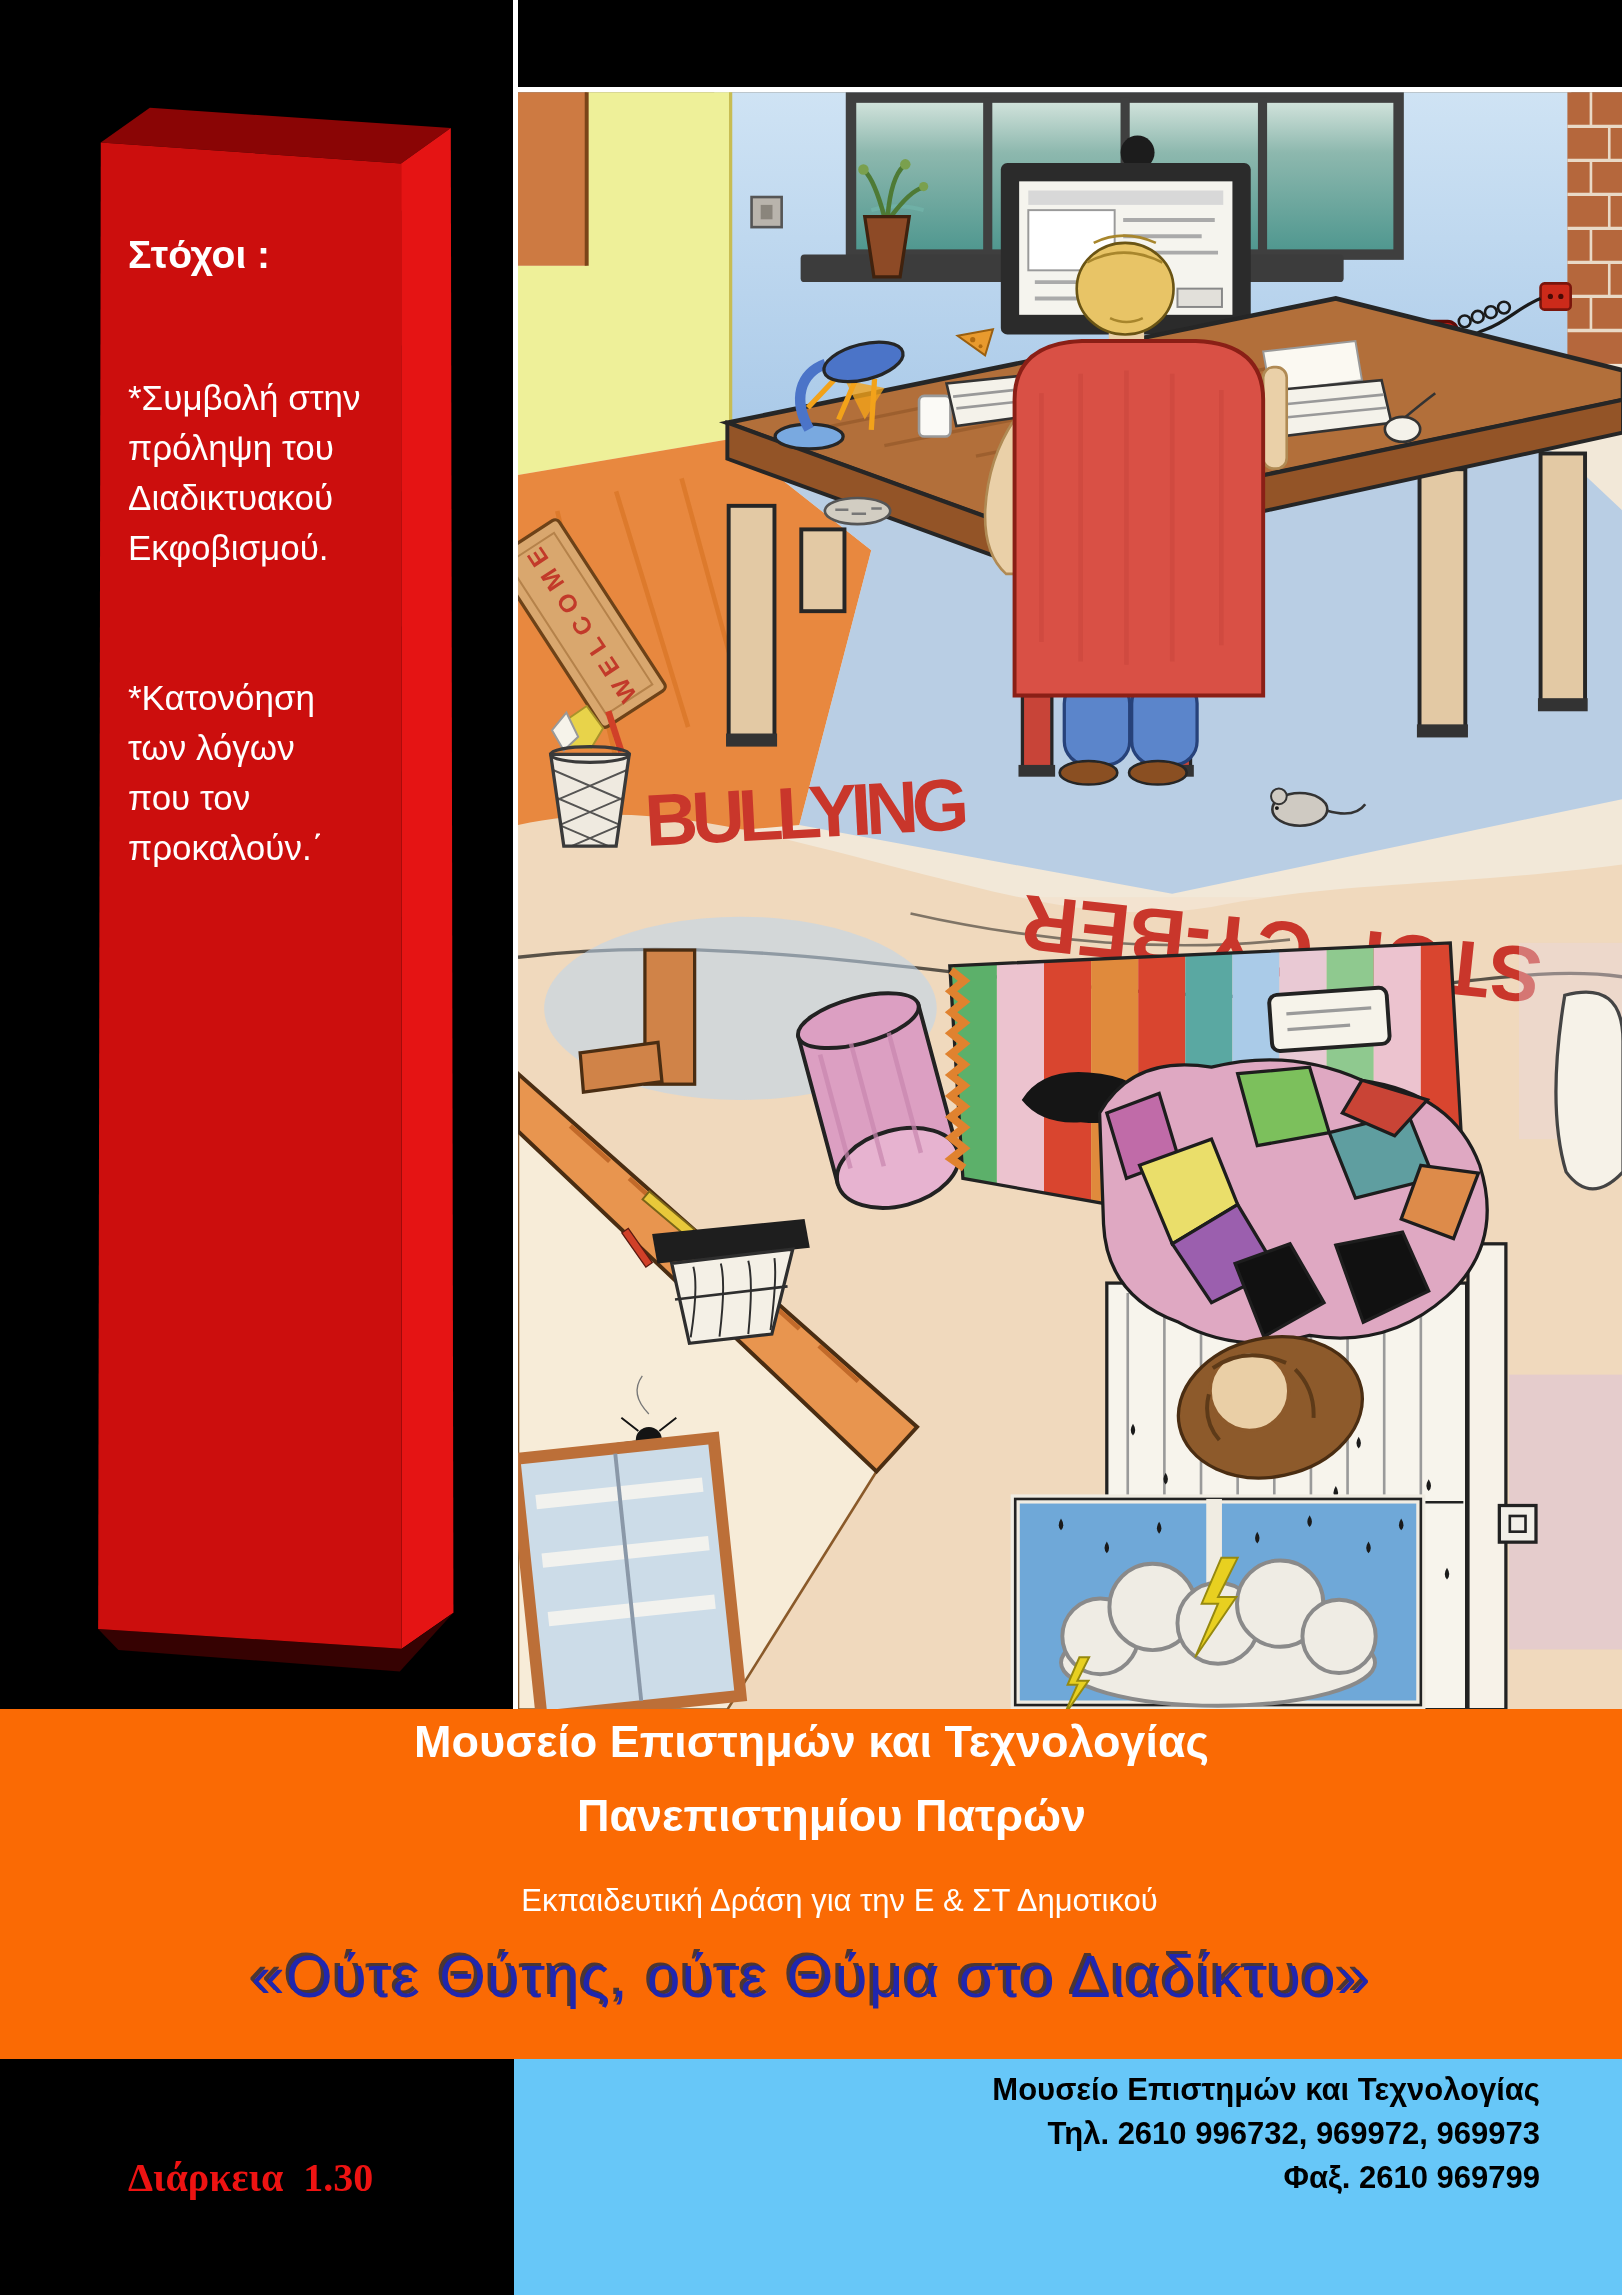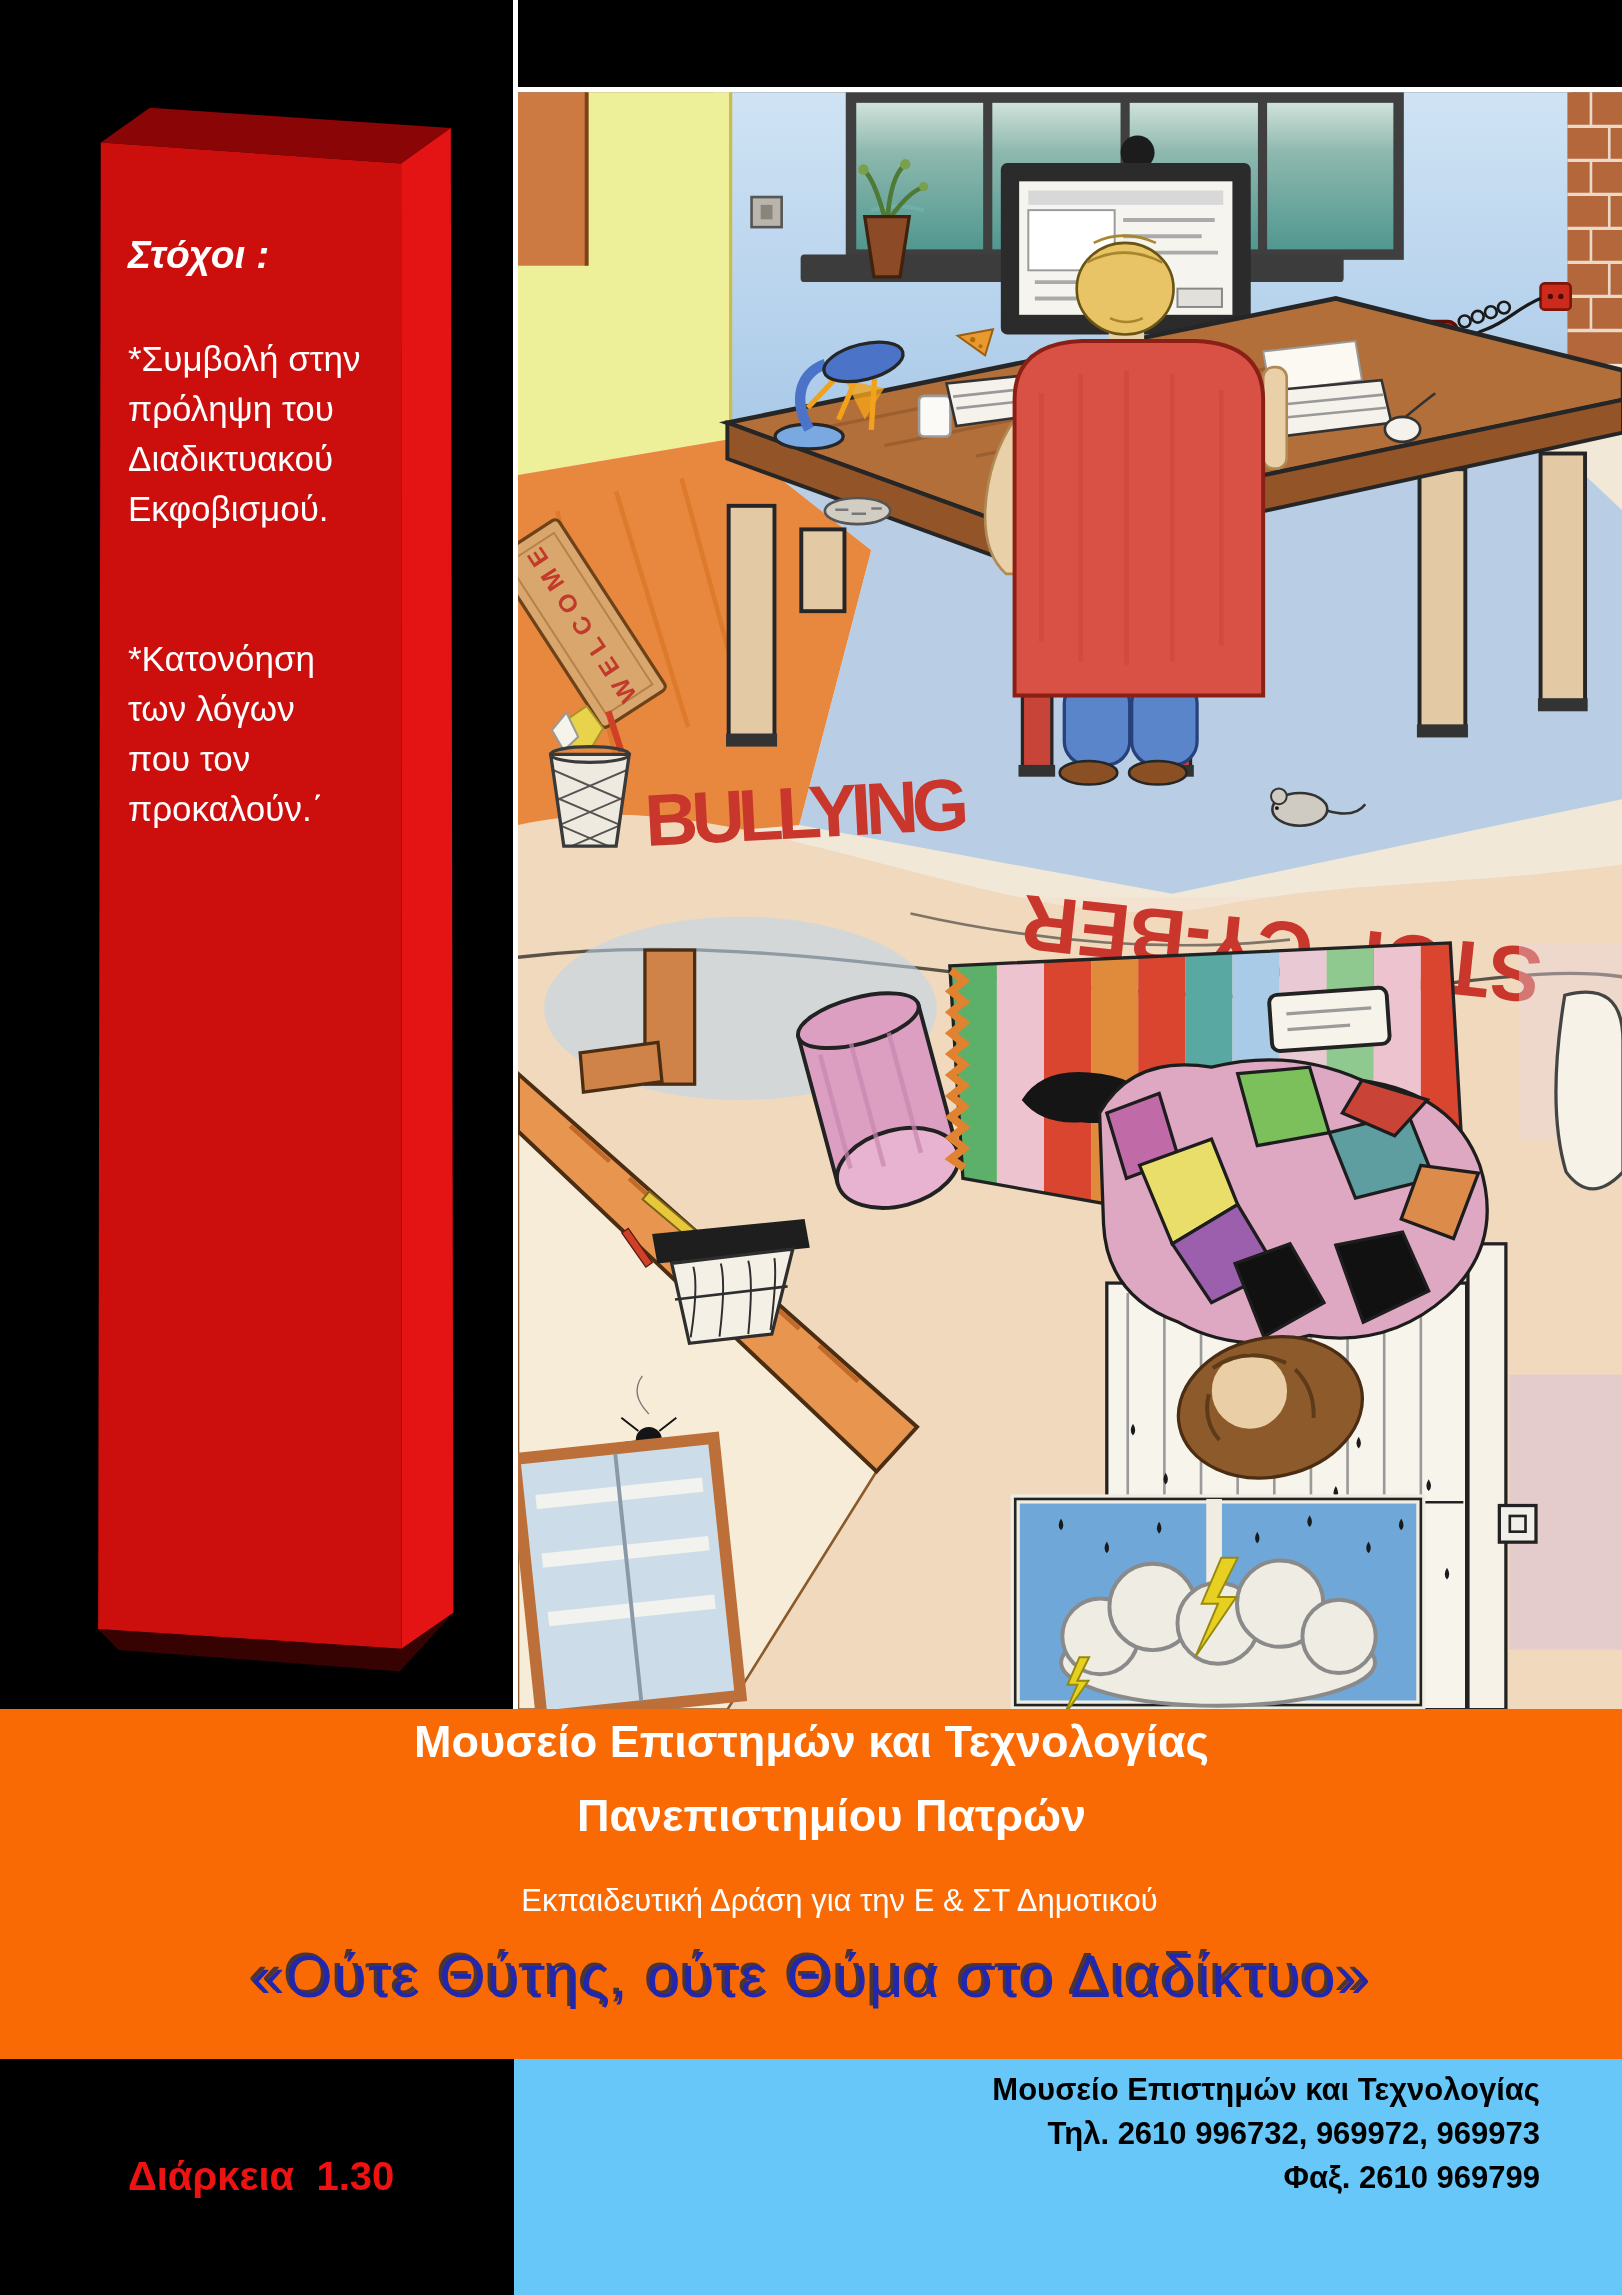--- a/index.html
+++ b/index.html
@@ -2,35 +2,35 @@
 <html style="font-size:10.5px"><head>
 <meta charset="utf-8">
 <style>
   html,body{margin:0;padding:0;background:#000;}
   #poster{position:relative;width:1623px;height:2295px;background:#000;overflow:hidden;
           font-family:"Liberation Sans",sans-serif;}
   .abs{position:absolute;}
   
   .objectives{position:absolute;left:128px;top:175px;width:288px;color:#fff;
               font-size:35px;line-height:50px;white-space:pre-line;}
-  .obj-title{font-size:39px;font-weight:bold;line-height:59px;font-style:italic;}
+  .obj-title{font-size:39px;font-weight:bold;line-height:59px;margin-bottom:39px;}
   .obj-item{margin-bottom:50px;}
   
   .photo-border-left{position:absolute;left:513px;top:0;width:4.6px;height:1709px;background:#fff;}
   .photo-border-top{position:absolute;left:518px;top:87px;width:1105px;height:4.6px;background:#fff;}
   
   .banner{position:absolute;left:0;top:1709px;width:1623px;height:350px;}
   .banner div{position:absolute;width:100%;text-align:center;}
   .banner-line1{top:6.5px;font-size:45px;font-weight:bold;color:#fff;}
   .banner-line2{top:81px;font-size:45px;font-weight:bold;color:#fff;padding-left:20px;}
   .banner-sub{top:174px;font-size:31px;color:#fff;padding-left:28px;}
   .banner-slogan{top:233px;font-size:60px;font-weight:normal;letter-spacing:1.3px;
                  text-shadow:-3.3px -2.6px 0 rgba(45,45,60,.85);}
   
-  .duration{position:absolute;left:128px;top:2154px;font-size:40px;font-weight:bold;white-space:pre;}
+  .duration{position:absolute;left:128px;top:2154px;font-size:40px;font-weight:bold;white-space:pre;font-family:Liberation Serif, serif;}
   .contact{position:absolute;left:514px;top:2059px;width:1108px;height:236px;
            text-align:right;padding:0;box-sizing:border-box;color:#000;}
   .contact div{margin-right:82px;font-size:31px;font-weight:bold;line-height:44px;}
   .contact div:first-child{margin-top:9.2px;}
   svg text{font-family:"Liberation Sans",sans-serif;}
 </style>
 </head>
 <body>
 
 <div id="poster">

